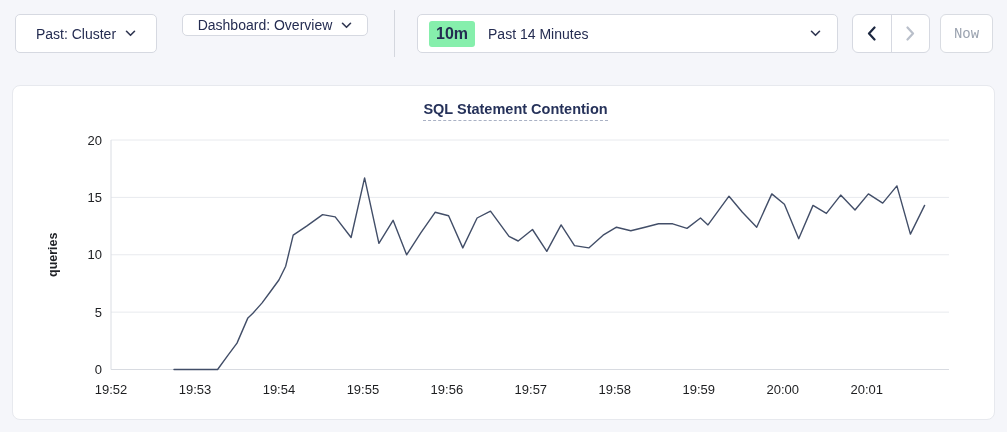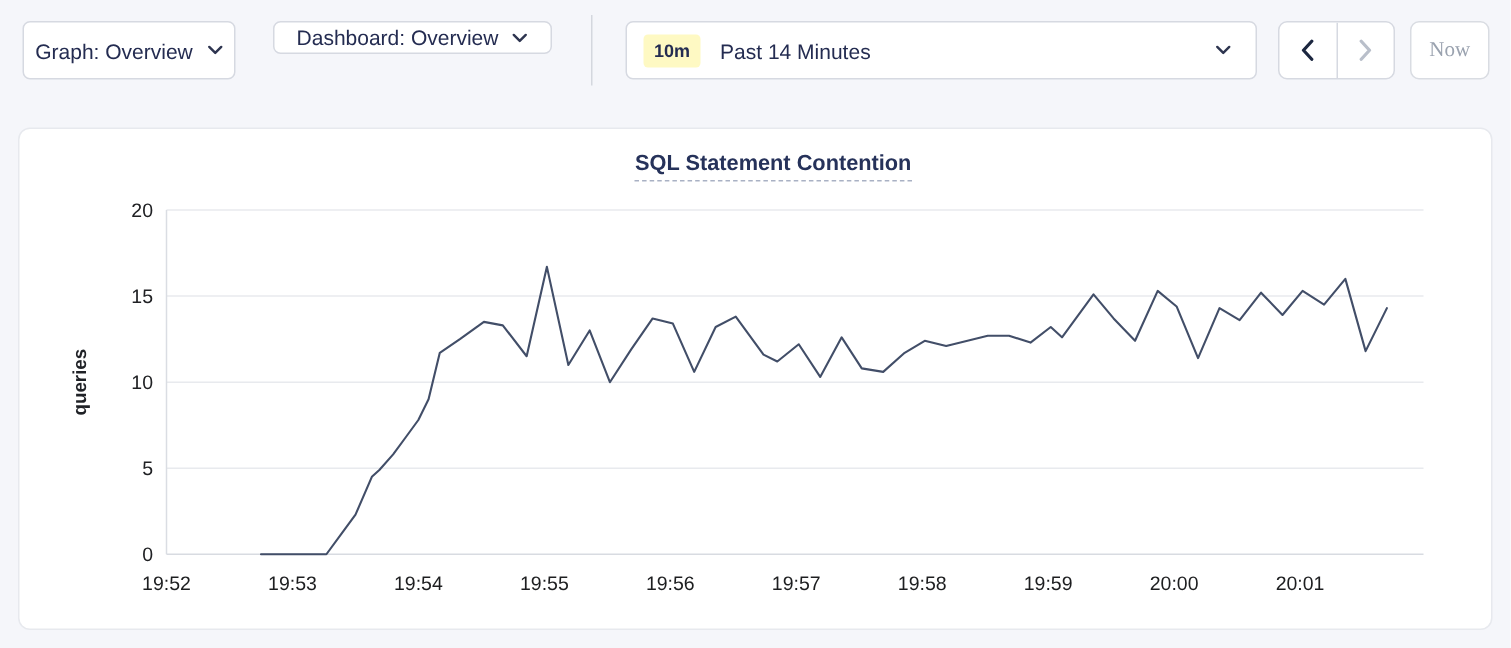--- a/index.html
+++ b/index.html
@@ -24,57 +24,57 @@
   .dropdown { justify-content: center; gap: 9px; }
   #graph-dd { left:15px; top:14px; width:142px; height:39px; }
   #dash-dd  { left:182px; top:14px; width:186px; height:22px; }
   #tb-divider {
     position:absolute; left:394px; top:10px; width:1px; height:47px;
     background:#d4d7de;
   }
   #time-dd { left:417px; top:14px; width:421px; height:39px; padding:0 16px 0 11px; gap:13px; }
   #time-dd .chev { margin-left:auto; }
   .badge {
-    background:#fef9c3; color:#242c51; font-size:12px; font-weight:bold;
+    background:#86efac; color:#242c51; font-size:16px; font-weight:bold;
     border-radius:3px; padding:5px 7px; line-height:1;
   }
   #arrow-group {
     position:absolute; left:852px; top:14px; width:78px; height:39px;
     background:#fff; border:1px solid #d6d9e1; border-radius:6px;
     display:flex; overflow:hidden;
   }
   .arrow-btn {
     flex:1; display:flex; align-items:center; justify-content:center;
     background:none; border:none; cursor:pointer; height:100%;
   }
   .arrow-btn + .arrow-btn { border-left:1px solid #d6d9e1; }
   #now-btn {
     position:absolute; left:940px; top:14px; width:53px; height:39px;
     background:#fff; border:1px solid #d9dce2; border-radius:6px;
-    color:#9aa2af; font-size:14px; font-family:Liberation Serif, serif;
+    color:#9aa2af; font-size:14px; font-family:Liberation Mono, monospace;
     cursor:default;
   }
   #chart-card {
     position:absolute; left:12px; top:85px; width:983px; height:335px;
     background:#fff; border:1px solid #e7e9ee; border-radius:8px;padding-left:24px;
   }
   #chart-title-row { text-align:center; margin-top:14px; position:relative; z-index:2; }
   #chart-title {
     display:inline-block; font-size:14.5px; font-weight:bold; color:#26325a;
     border-bottom:1px dashed #a9b1c4; padding-bottom:3px; cursor:help;
   }
   #chart-svg { position:absolute; left:0; top:0; }
 </style>
 </head>
 <body>
 
 <div>
 
   <div class="box dropdown" id="graph-dd">
-    <span>Graph: Overview</span>
+    <span>Past: Cluster</span>
     <svg class="chev" width="11" height="7" viewBox="0 0 11 7">
       <polyline points="1.5,1.3 5.5,5.3 9.5,1.3" fill="none" stroke="#2e3550" stroke-width="1.6" stroke-linecap="round" stroke-linejoin="round"></polyline>
     </svg>
   </div>
 
   <div class="box dropdown" id="dash-dd">
     <span>Dashboard: Overview</span>
     <svg class="chev" width="11" height="7" viewBox="0 0 11 7">
       <polyline points="1.5,1.3 5.5,5.3 9.5,1.3" fill="none" stroke="#2e3550" stroke-width="1.6" stroke-linecap="round" stroke-linejoin="round"></polyline>
     </svg>

